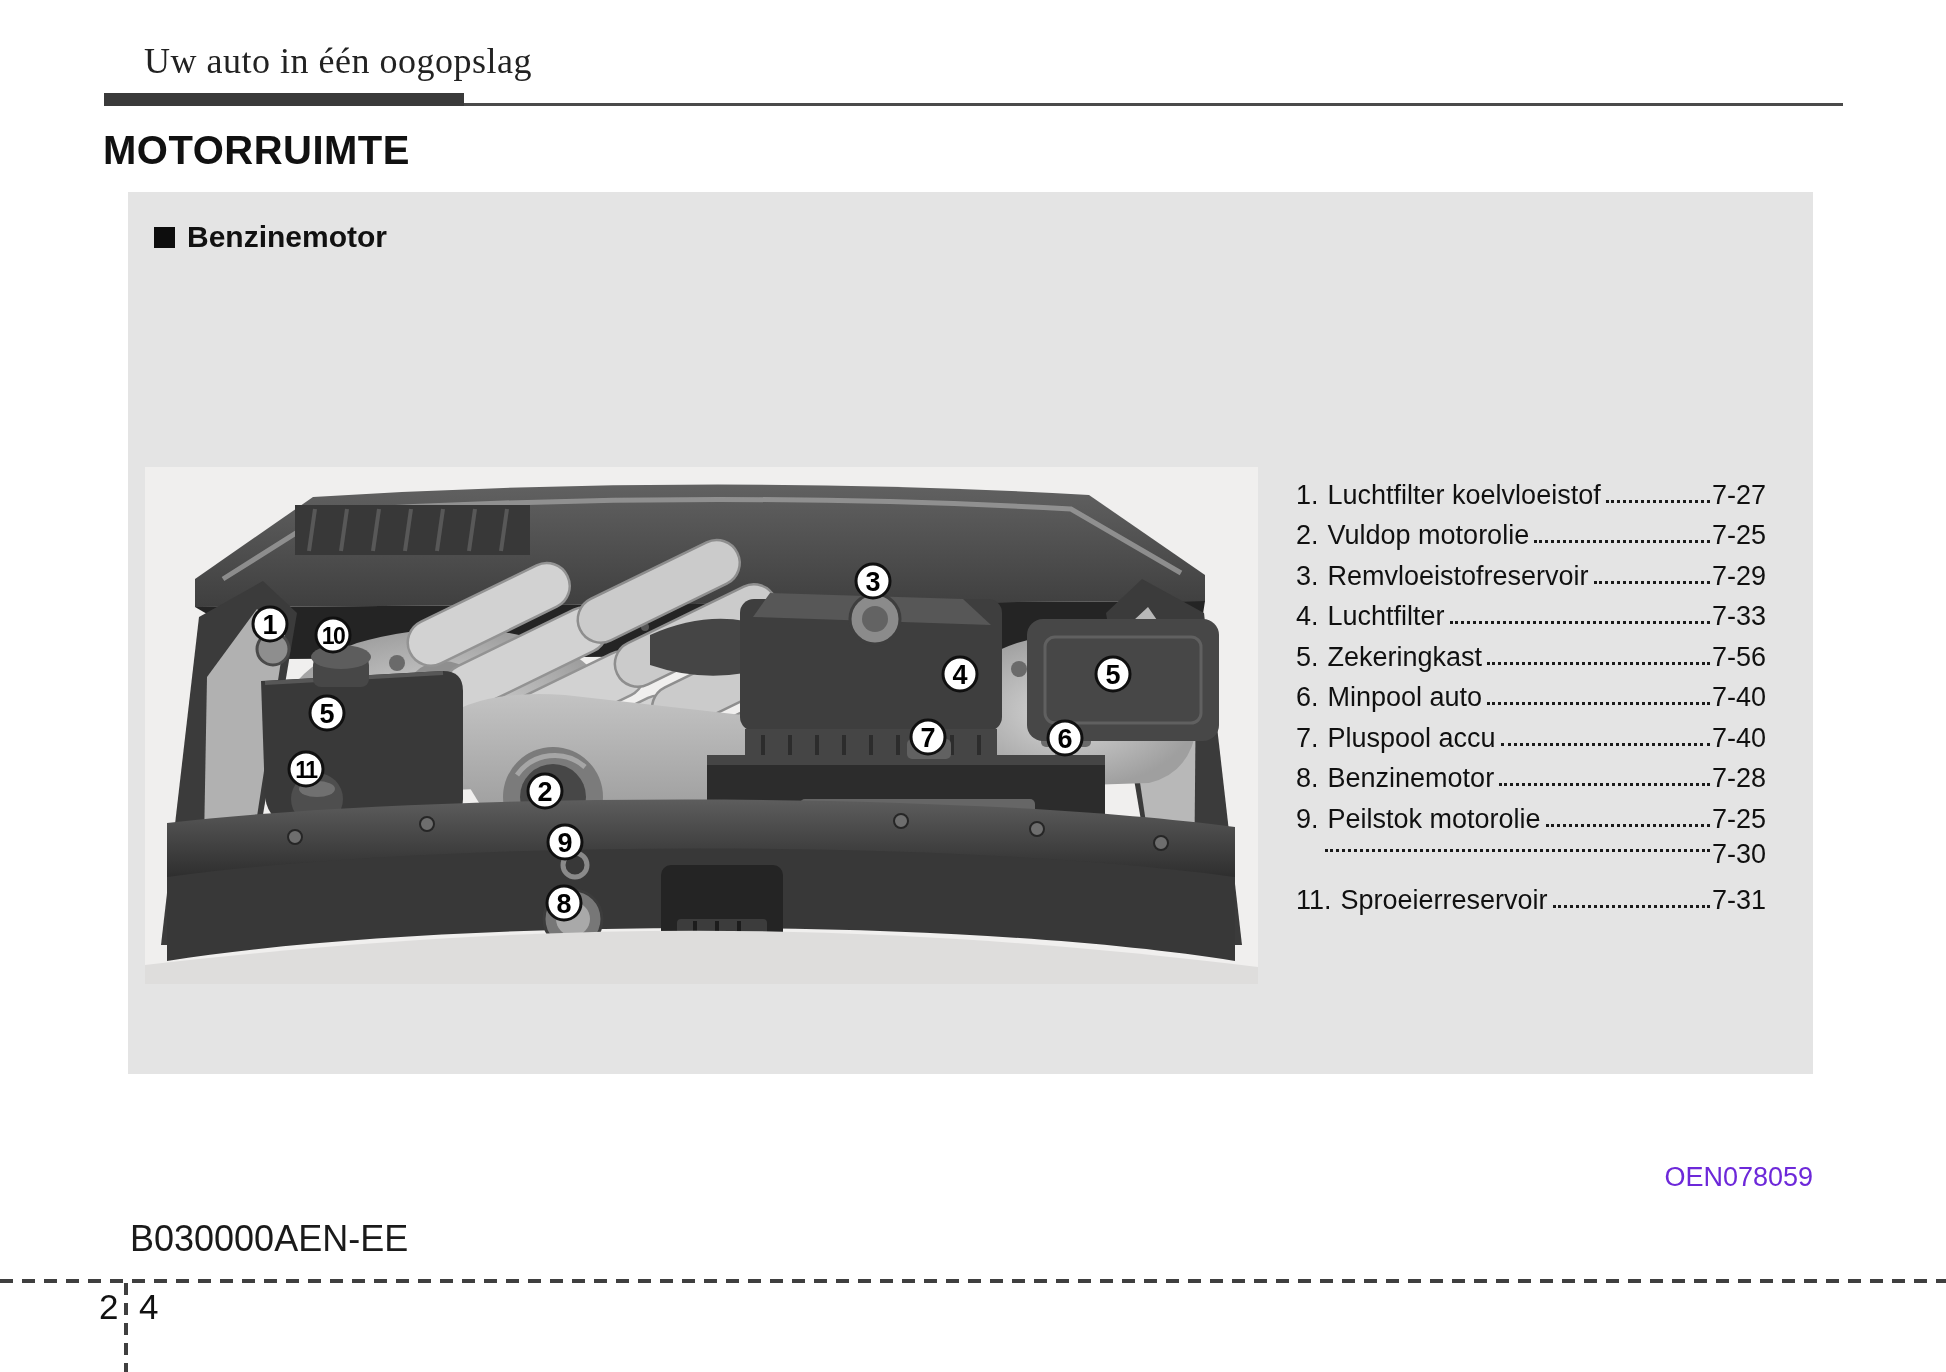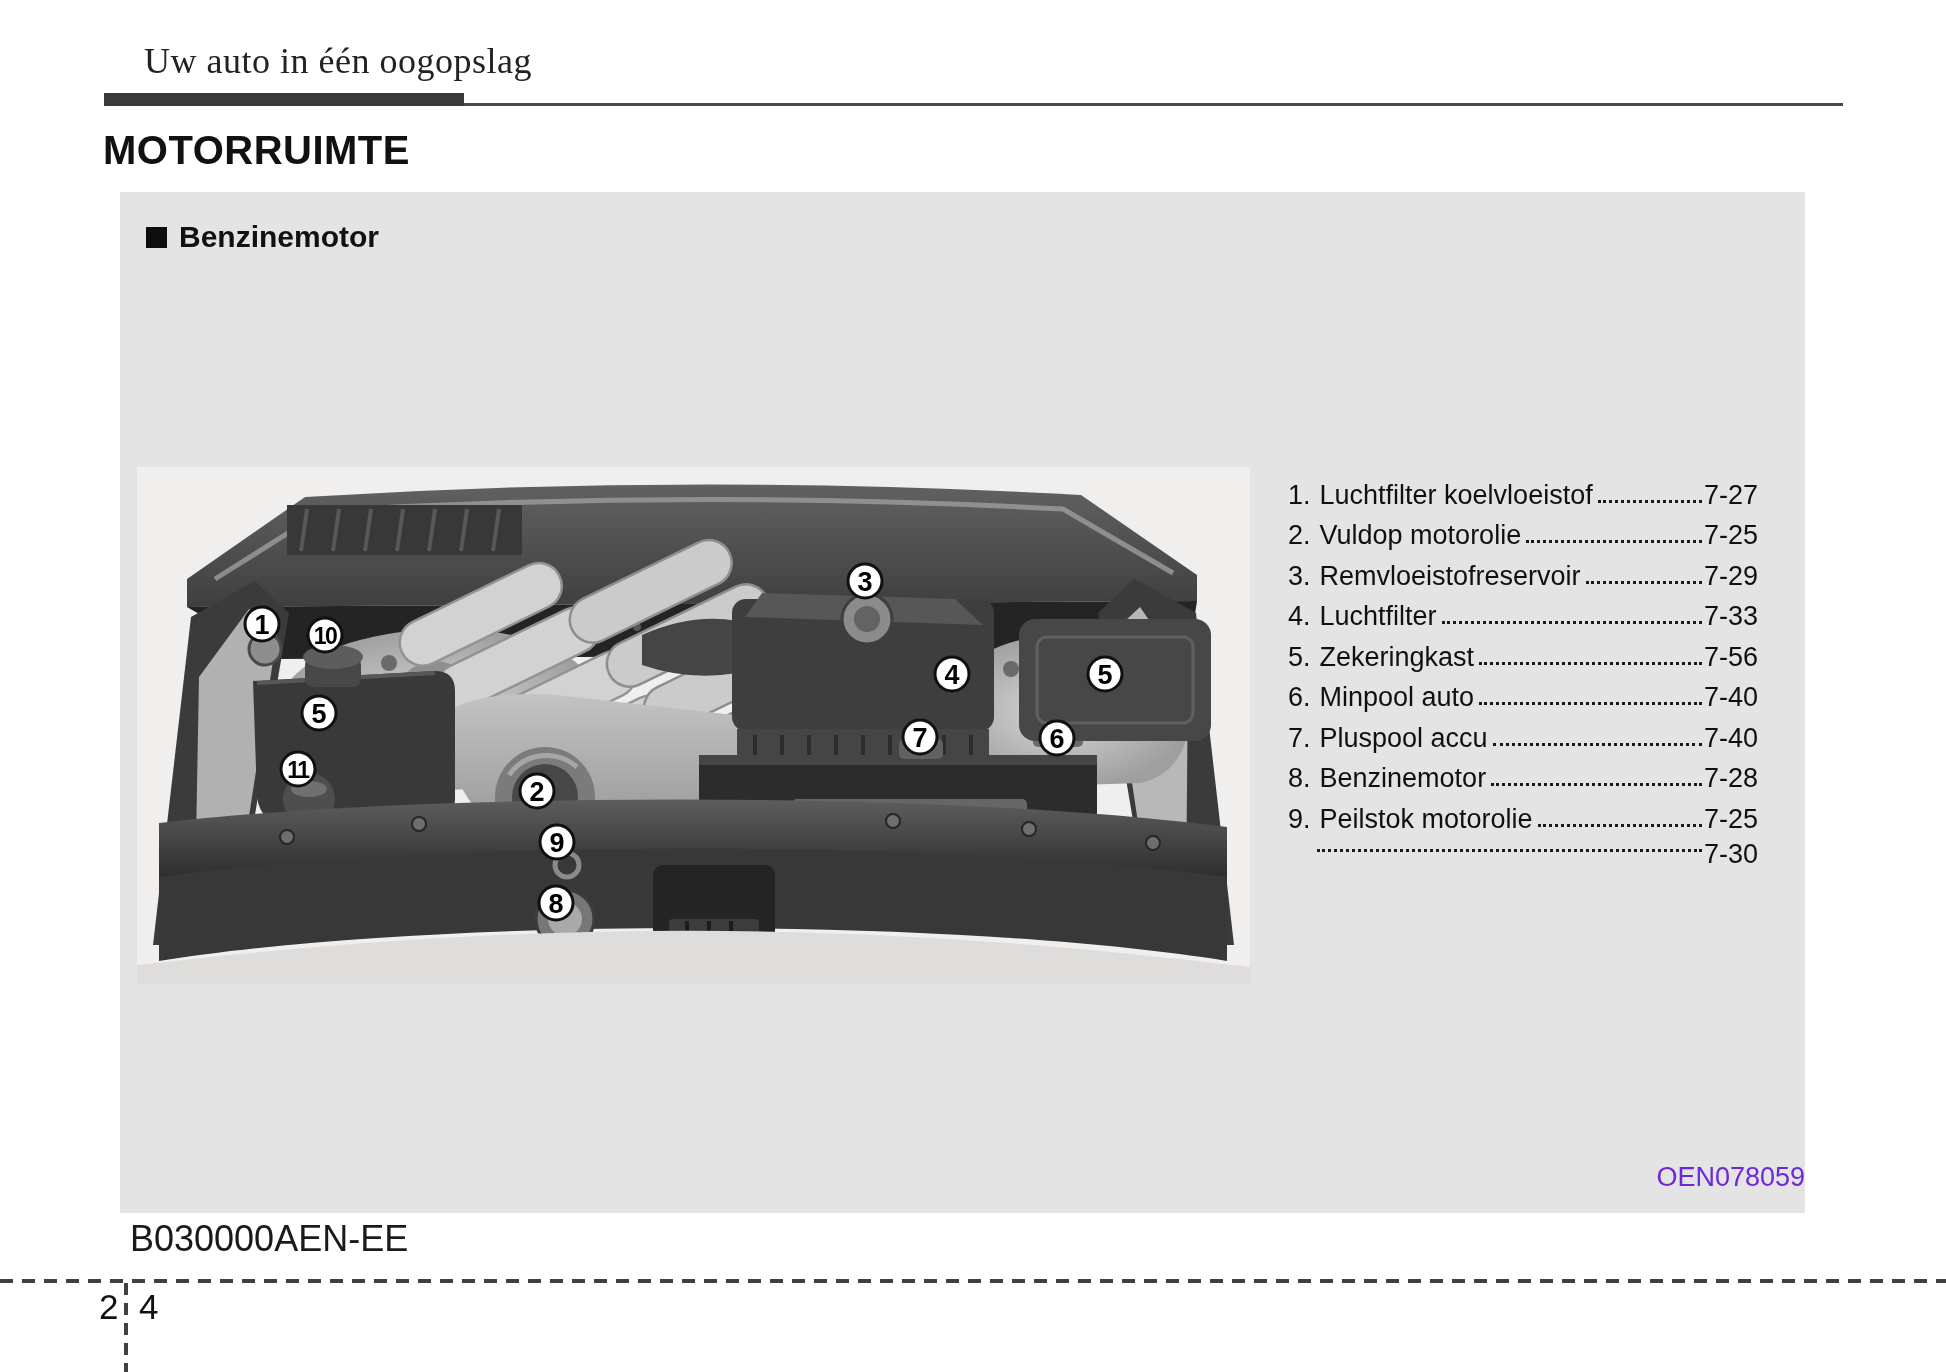--- a/index.html
+++ b/index.html
@@ -8,21 +8,21 @@
 
   
   .book-title{position:absolute;left:104px;top:40px;font-family:"Liberation Serif",serif;
               font-size:36px;color:#222;letter-spacing:.5px;margin-left:40px;}
   .title-bar{position:absolute;left:104px;top:93px;width:360px;height:13px;background:#3a3a3a;}
   .title-rule{position:absolute;left:464px;top:103px;width:1379px;height:3px;background:#4a4a4a;}
 
   .section-title{position:absolute;left:103px;top:128px;font-size:40px;font-weight:bold;letter-spacing:.5px;}
 
   
-  .panel{position:absolute;left:120px;top:192px;width:1685px;height:1021px;background:#e4e4e4;}
+  .panel{position:absolute;left:128px;top:192px;width:1685px;height:882px;background:#e4e4e4;}
   .variant{position:absolute;left:26px;top:28px;display:flex;align-items:center;}
   .variant .sq{width:21px;height:21px;background:#0d0d0d;margin-right:12px;}
   .variant .vlabel{font-size:30px;font-weight:bold;}
 
   
   .figure{position:absolute;left:17px;top:275px;width:1113px;height:517px;background:#f0efee;}
   .figure svg{display:block;width:1113px;height:517px;}
   .co-c{fill:#ffffff;stroke:#101010;stroke-width:3px;}
   .co-t{font:700 27px "Liberation Sans",sans-serif;text-anchor:middle;dominant-baseline:central;fill:#000;}
   .co-t.small{font-size:23px;letter-spacing:-1.5px;}
@@ -325,20 +325,26 @@
           <span class="leader"></span>
           <span class="ref">7-25</span>
   </div>
 
 
   <div class="plist-row cont">
     <span class="leader"></span>
           <span class="ref">7-30</span>
   </div>
 
+  <div class="plist-row">
+    <span class="num">11.</span>
+          <span class="label">Sproeierreservoir</span>
+          <span class="leader"></span>
+          <span class="ref">7-31</span>
+  </div>
 </div>
   </div>
 
   <div class="part-code">B030000AEN-EE</div>
 
   <div class="footer-hline"></div>
   <div class="footer-vline"></div>
   <div class="chap-num">2</div>
   <div class="page-num">4</div>
 </div>

